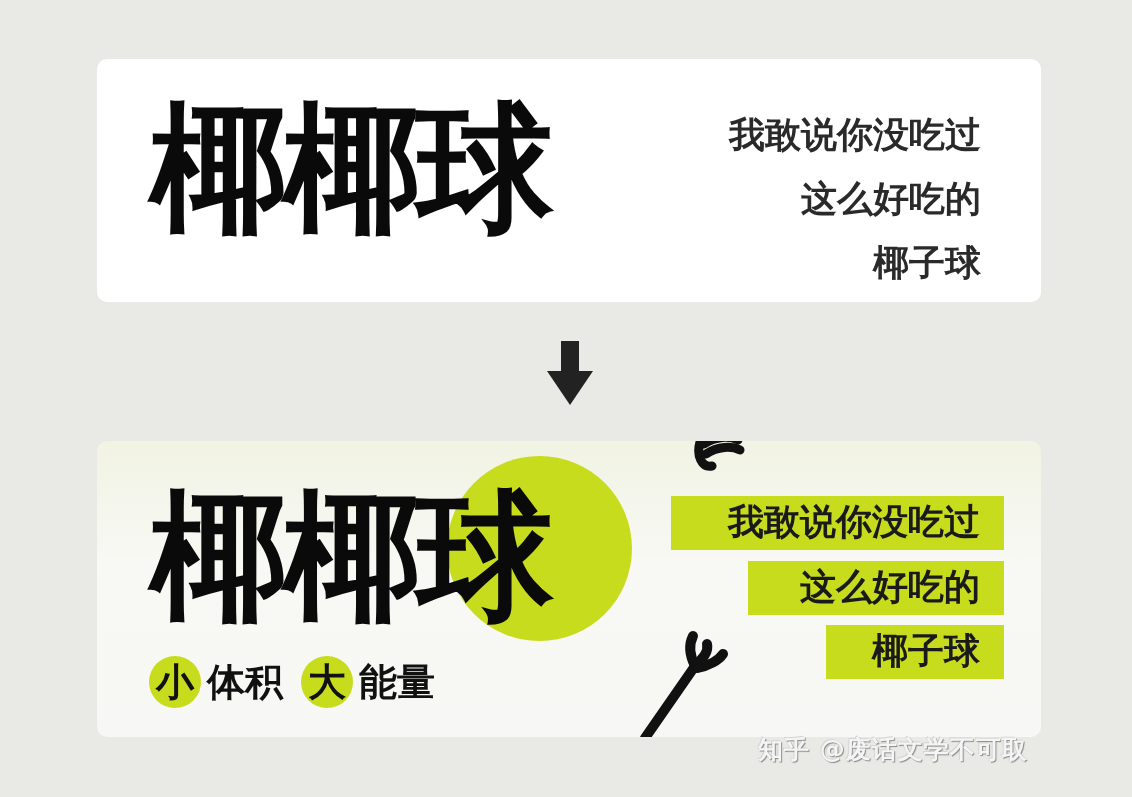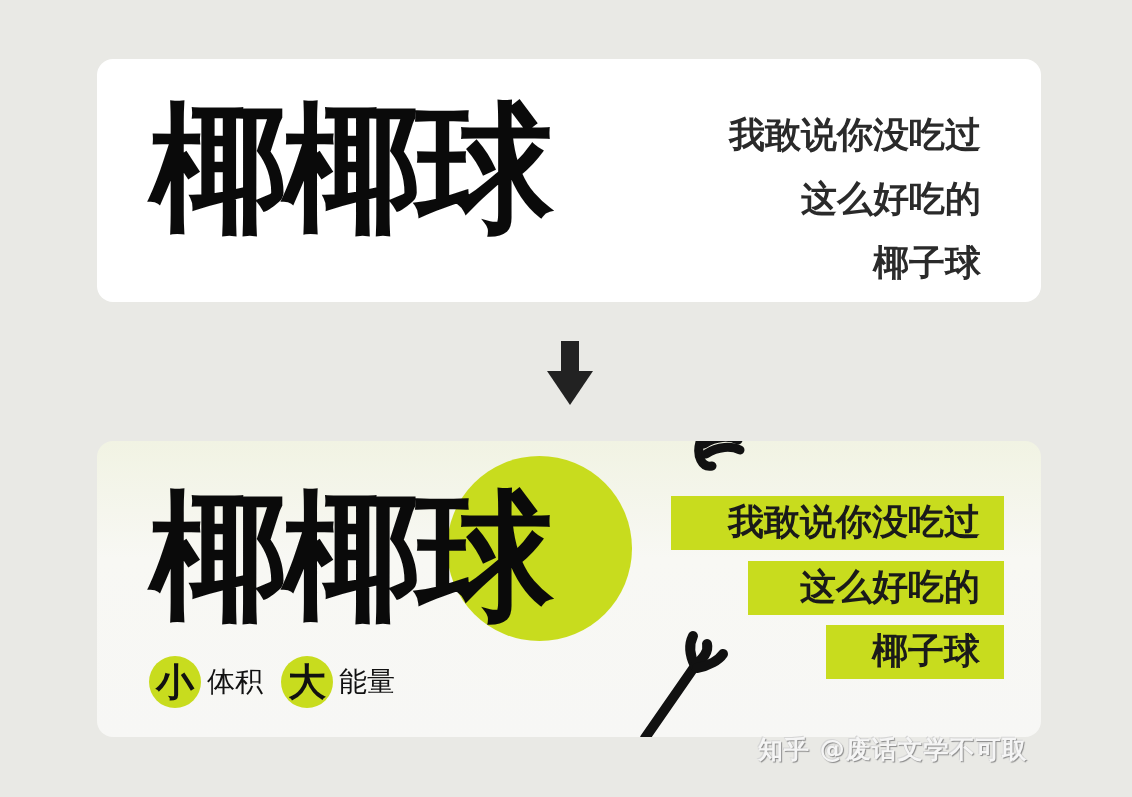--- a/index.html
+++ b/index.html
@@ -5,21 +5,21 @@
   html, body { margin: 0; padding: 0; }
   body {
     width: 1132px; height: 797px;
     background: #e9e9e5;
     position: relative;
     overflow: hidden;
     font-family: "DejaVu Sans", "Liberation Sans", sans-serif;
   }
   .card {
     position: absolute;
-    border-radius: 16px;
+    border-radius: 10px;
     overflow: hidden;
   }
   #card-before {
     left: 97px; top: 59px; width: 944px; height: 243px;
     background: #ffffff;
   }
   #card-after {
     left: 97px; top: 441px; width: 944px; height: 296px;
     background: linear-gradient(180deg, #f1f3e3 0%, #f8f8f4 40%, #f7f7f5 100%);
   }
@@ -66,21 +66,21 @@
     display: flex; align-items: center;
     z-index: 2;
   }
   .dot-circle {
     width: 52px; height: 52px; border-radius: 50%;
     background: #c8dc1e;
     display: flex; align-items: center; justify-content: center;
     font-weight: bold; font-size: 38px; color: #111;
   }
   .tag-text {
-    font-weight: normal; font-size: 28px; color: #111; margin-left: 6px; margin-right: 18px;
+    font-weight: bold; font-size: 38px; color: #111; margin-left: 6px; margin-right: 18px;
   }
   .hl {
     position: absolute;
     right: 37px;
     background: #c8dc1e;
     color: #1a1a1a;
     font-weight: bold;
     font-size: 36px;
     line-height: 1;
     padding: 8px 24px 10px 28px;

